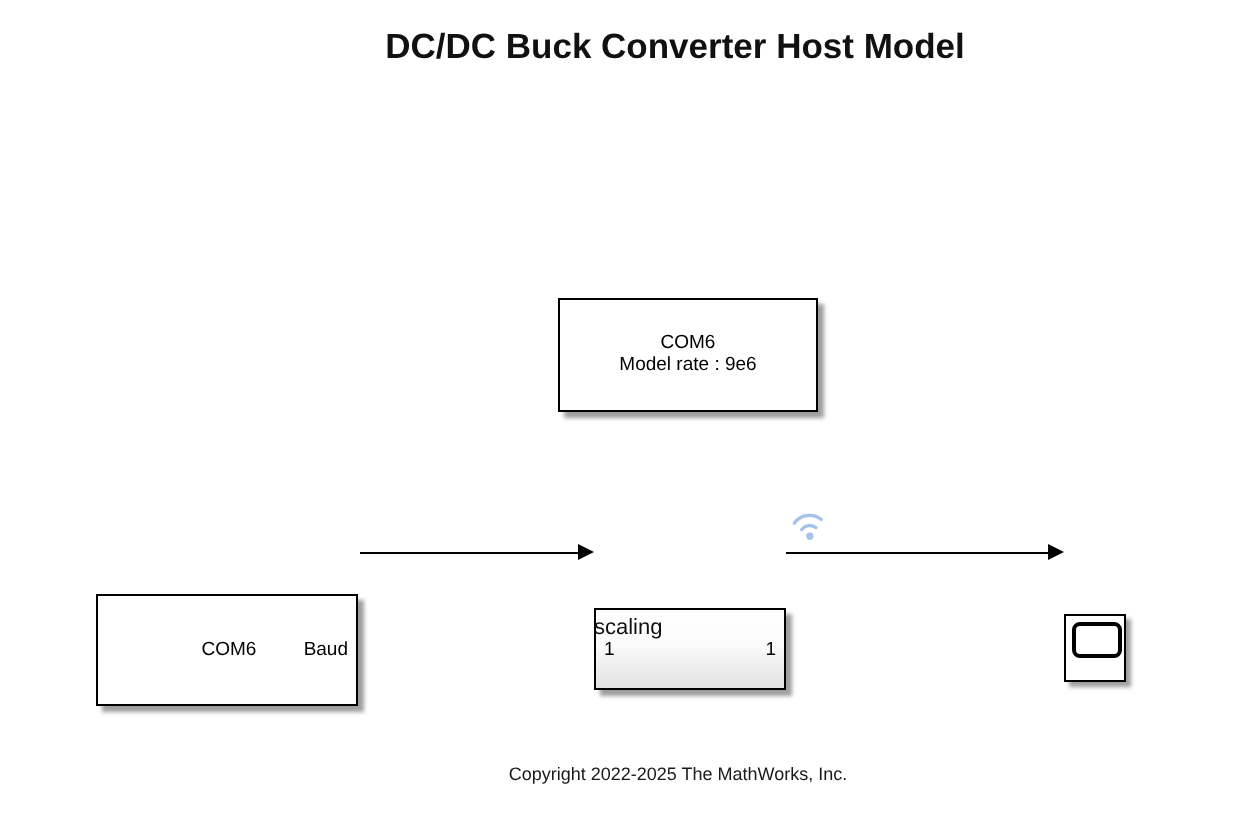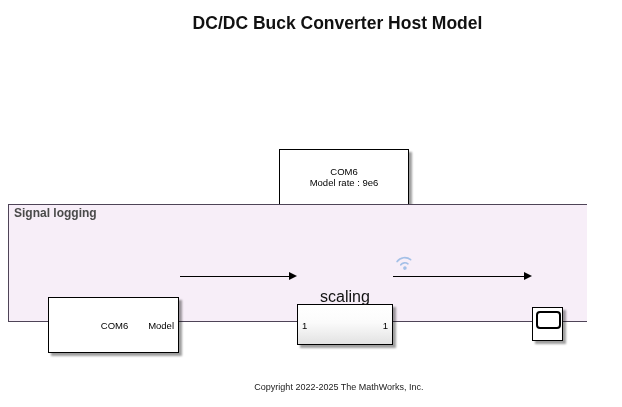--- a/index.html
+++ b/index.html
@@ -35,21 +35,21 @@
   }
   .port-label{position:absolute;top:50%;transform:translateY(-50%);font-size:9.5px;}
   .port-label.right{right:4px;}
   .port-label.left{left:4px;}
   .com6-name{right:auto;left:0;width:131px;}
   .scaling-block{
     left:297px;top:256px;width:96px;height:41px;
     background:linear-gradient(to bottom,#ffffff 0%,#fbfbfb 45%,#e2e2e2 100%);
   }
   .scaling-caption{
-    position:absolute;left:297px;top:288px;width:96px;text-align:center;font-size:16px;color:#111;
+    position:absolute;left:297px;top:308px;width:96px;font-size:11px;color:#111;
   }
   .wire{position:absolute;height:1px;background:var(--wire,#000);}
   .wire1{left:180px;top:276px;width:110px;}
   .wire2{left:393px;top:276px;width:132px;}
   .arrowhead{
     position:absolute;width:0;height:0;
     border-top:4.5px solid transparent;border-bottom:4.5px solid transparent;
     border-left:8px solid var(--wire,#000);
   }
   .ah1{left:289px;top:272px;}
@@ -73,27 +73,24 @@
 
 <div class="canvas">
 
   <div class="title">DC/DC Buck Converter Host Model</div>
 
   <div class="block host-block">
     <div>COM6</div>
     <div>Model rate : 9e6</div>
   </div>
 
-  <div class="area">
-    <div class="area-label">Signal logging</div>
-  </div>
 
   <div class="block com6-block">
     <div class="blk-center-label com6-name">COM6</div>
-    <div class="port-label right">Model</div>
+    <div class="port-label right">Baud</div>
   </div>
 
   <div class="wire wire1"></div>
   <div class="arrowhead ah1"></div>
 
   <div class="block scaling-block">
     <div class="port-label left">1</div>
     <div class="port-label right">1</div>
   </div>
   <div class="scaling-caption">scaling</div>

